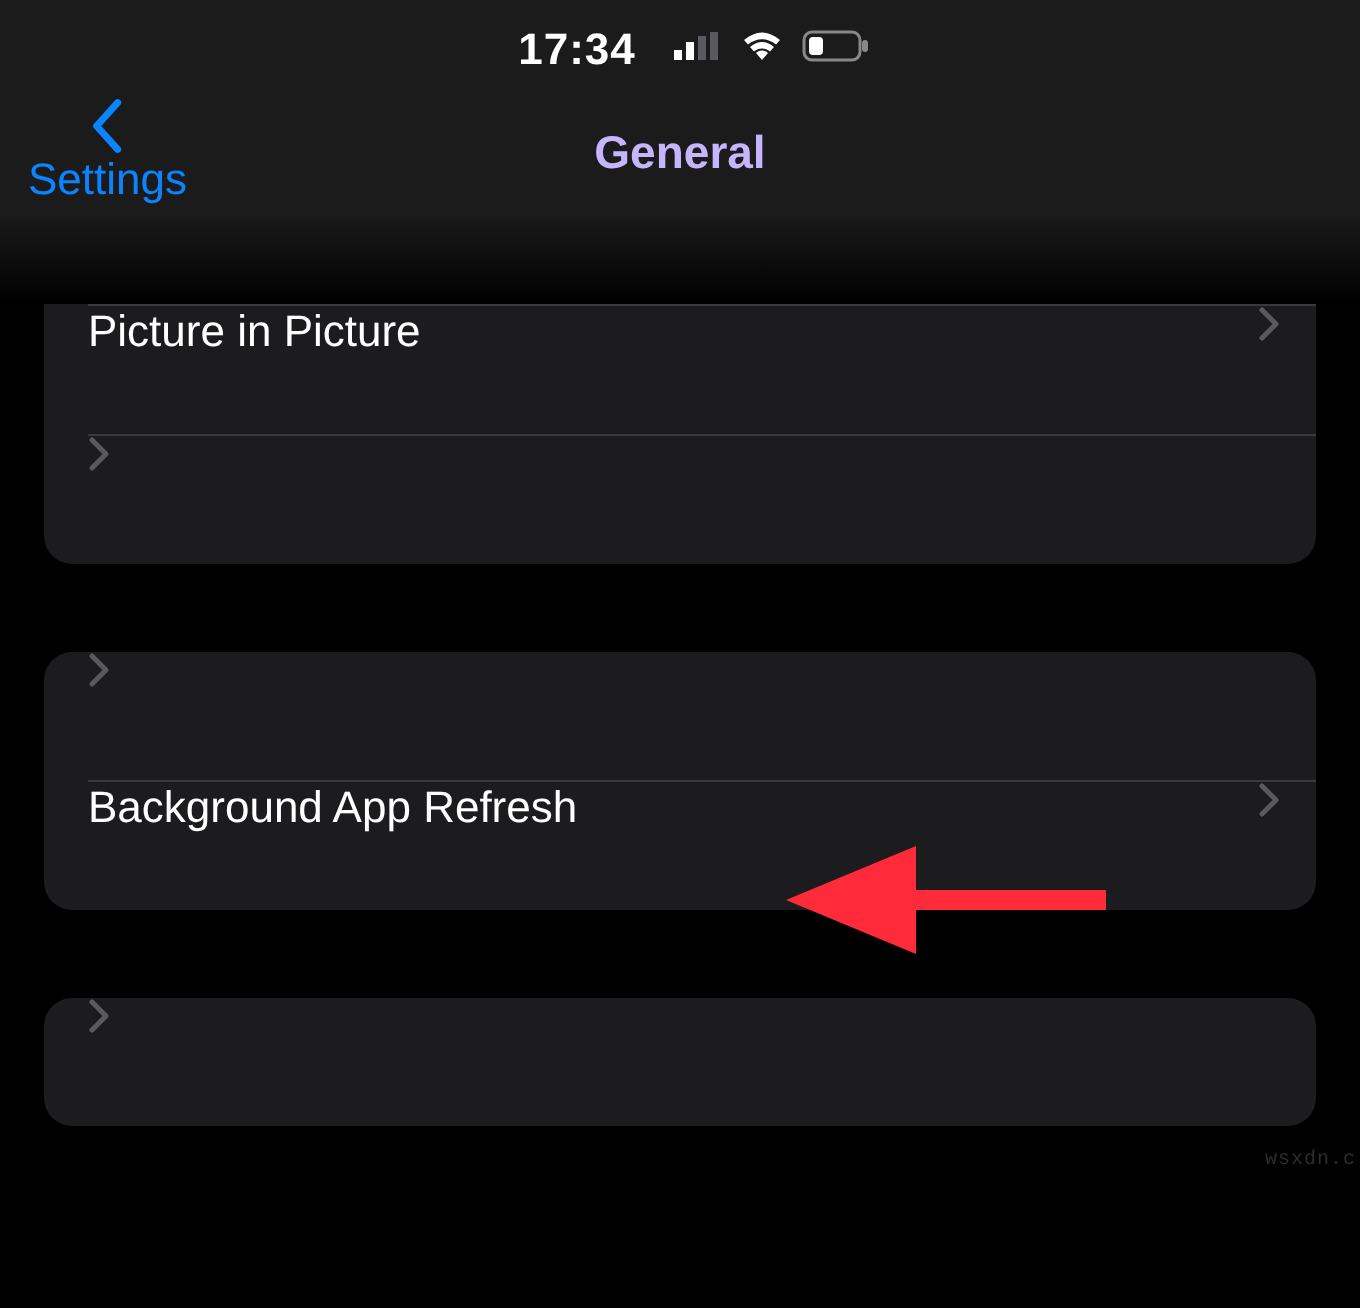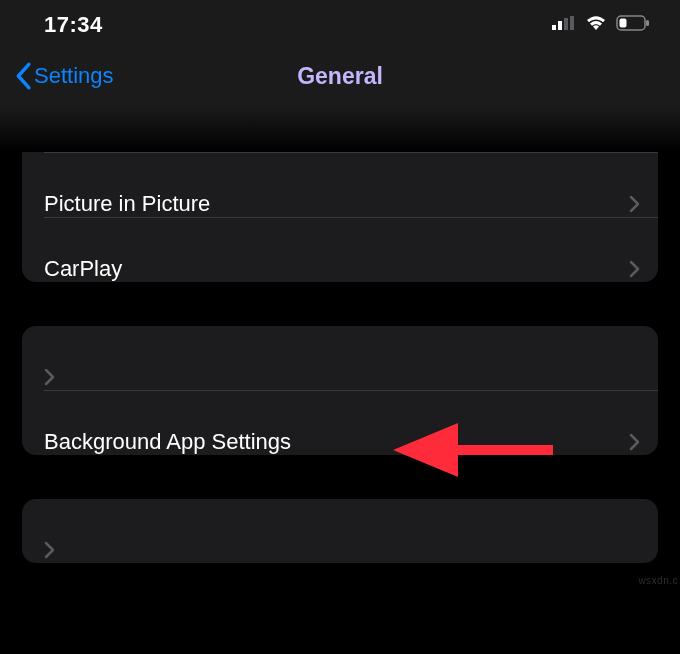--- a/index.html
+++ b/index.html
@@ -1,33 +1,33 @@
 <!DOCTYPE html>
 <html><head>
 <meta charset="utf-8">
 <style>
   * { box-sizing: border-box; margin: 0; padding: 0; }
   html, body { width: 680px; height: 654px; background: #000; font-family: -apple-system, "Helvetica Neue", Helvetica, Arial, sans-serif; overflow: hidden; color: #fff; }
-  .status-bar { height: 50px; display: flex; align-items: center; justify-content: space-between; padding: 0 30px 0 44px; background: #1b1b1b; gap: 19px; }
+  .status-bar { height: 50px; display: flex; align-items: center; justify-content: center; padding: 0 30px 0 44px; background: #1b1b1b; gap: 19px; }
   .time { font-size: 22px; font-weight: 600; letter-spacing: 0.5px; }
   .status-right { display: flex; align-items: center; gap: 8px; }
   .nav-bar { height: 56px; display: flex; align-items: center; position: relative; background: #1b1b1b; padding: 0 14px 4px 14px; }
-  .back { display: flex; align-items: center; color: #0a84ff; font-size: 22px; background: none; border: none; cursor: pointer; }
+  .back { display: flex; align-items: center; color: #0a84ff; font-size: 22px; background: none; border: none; cursor: pointer; flex-direction: column; }
   .back svg { margin-right: 2px; }
   .title { position: absolute; left: 50%; transform: translateX(-50%); color: #c4b5fd; font-size: 23px; font-weight: 600; }
   .content { padding: 0 22px; background: #000; }
   .group { background: #1c1c1e; border-radius: 14px; overflow: hidden; }
   .group.first { margin-top: 0; border-top-left-radius: 0; border-top-right-radius: 0; }
-  .row { display: flex; align-items: flex-end; justify-content: space-between; height: 64px; padding: 0 18px 0 22px; cursor: pointer; }
+  .row { display: flex; align-items: flex-start; justify-content: space-between; height: 64px; padding: 0 18px 0 22px; cursor: pointer; }
   .row-label { color: #fff; font-size: 22px; font-weight: 400; }
   .chevron { color: #5a5a5e; flex-shrink: 0; }
   .sep { height: 1px; background: #3a3a3c; margin-left: 22px; }
   .spacer { height: 44px; }
   .arrow-overlay { position: absolute; pointer-events: none; }
-  .watermark { position: absolute; right: 2px; bottom: 68px; color: #4a4a4a; font-size: 10px; letter-spacing: 0.5px; writing-mode: horizontal-tb; transform: rotate(0deg); opacity: 0.6; }
+  .watermark { position: absolute; right: 2px; bottom: 68px; color: #4a4a4a; font-size: 10px; letter-spacing: 0.5px; writing-mode: horizontal-tb; transform: rotate(0deg); opacity: 0.6; font-family: Liberation Mono, monospace; }
   .screen { position: relative; width: 680px; height: 654px; }
   .nav-shadow { height: 46px; background: linear-gradient(#1b1b1b, #000); }
 </style>
 </head>
 <body>
 
 <div class="screen">
 
   <div class="status-bar">
     <span class="time">17:34</span>
@@ -74,38 +74,37 @@
     <div class="group first">
       <div class="sep"></div>
       <div class="row">
         <span class="row-label">Picture in Picture</span>
         <span class="chevron"><svg width="11" height="18" viewBox="0 0 11 18">
               <path d="M2 2 L9 9 L2 16" stroke="#5a5a5e" stroke-width="2.5" fill="none" stroke-linecap="round" stroke-linejoin="round"></path>
             </svg></span>
       </div>
       <div class="sep"></div>
       <div class="row">
-        <span class="row-label">CarPlay</span>
         <span class="chevron"><svg width="11" height="18" viewBox="0 0 11 18">
               <path d="M2 2 L9 9 L2 16" stroke="#5a5a5e" stroke-width="2.5" fill="none" stroke-linecap="round" stroke-linejoin="round"></path>
             </svg></span>
       </div>
     </div>
 
     <div class="spacer"></div>
 
     <div class="group">
       <div class="row">
         <span class="chevron"><svg width="11" height="18" viewBox="0 0 11 18">
               <path d="M2 2 L9 9 L2 16" stroke="#5a5a5e" stroke-width="2.5" fill="none" stroke-linecap="round" stroke-linejoin="round"></path>
             </svg></span>
       </div>
       <div class="sep"></div>
       <div class="row">
-        <span class="row-label">Background App Settings</span>
+        <span class="row-label">Background App Refresh</span>
         <span class="chevron"><svg width="11" height="18" viewBox="0 0 11 18">
               <path d="M2 2 L9 9 L2 16" stroke="#5a5a5e" stroke-width="2.5" fill="none" stroke-linecap="round" stroke-linejoin="round"></path>
             </svg></span>
       </div>
     </div>
 
     <div class="spacer"></div>
 
     <div class="group">
       <div class="row">

